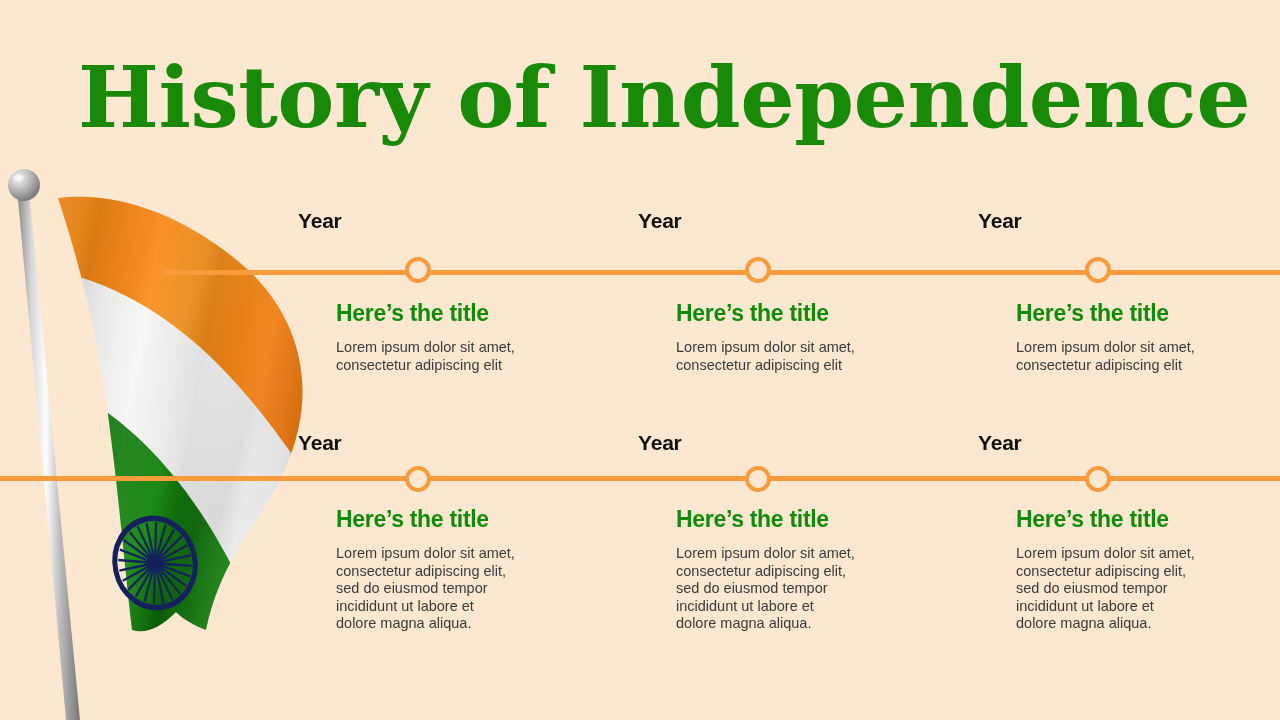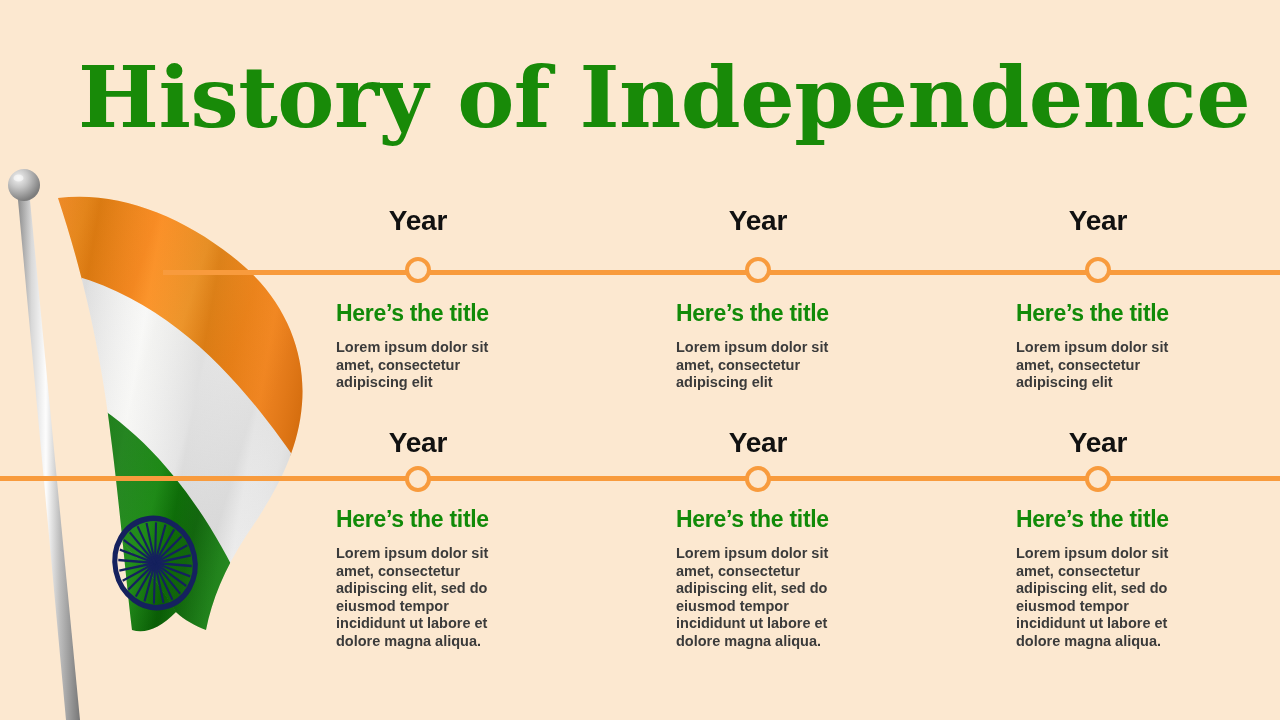--- a/index.html
+++ b/index.html
@@ -81,38 +81,38 @@
 
   
   .milestone {
     position: absolute;
     width: 240px;
   }
   .milestone-year {
     color: #111111;
     font-family: "Liberation Sans", sans-serif;
     font-weight: bold;
-    font-size: 28px;
+    font-size: 21px;
     line-height: 26px;
-    text-align: center;
+    text-align: left;
     letter-spacing: -0.2px;
   }
   .milestone-title {
     color: #118a08;
     font-family: "Liberation Sans", sans-serif;
     font-weight: bold;
     font-size: 23px;
     line-height: 26px;
     letter-spacing: -0.3px;
     white-space: nowrap;
   }
   .milestone-body {
     color: #3b3b3b;
     font-family: "Liberation Sans", sans-serif;
-    font-weight: bold;
+    font-weight: normal;
     font-size: 14.5px;
     line-height: 17.5px;
     width: 180px;
   }
 </style>
 </head>
 <body>
 
 <div id="slide">
 

